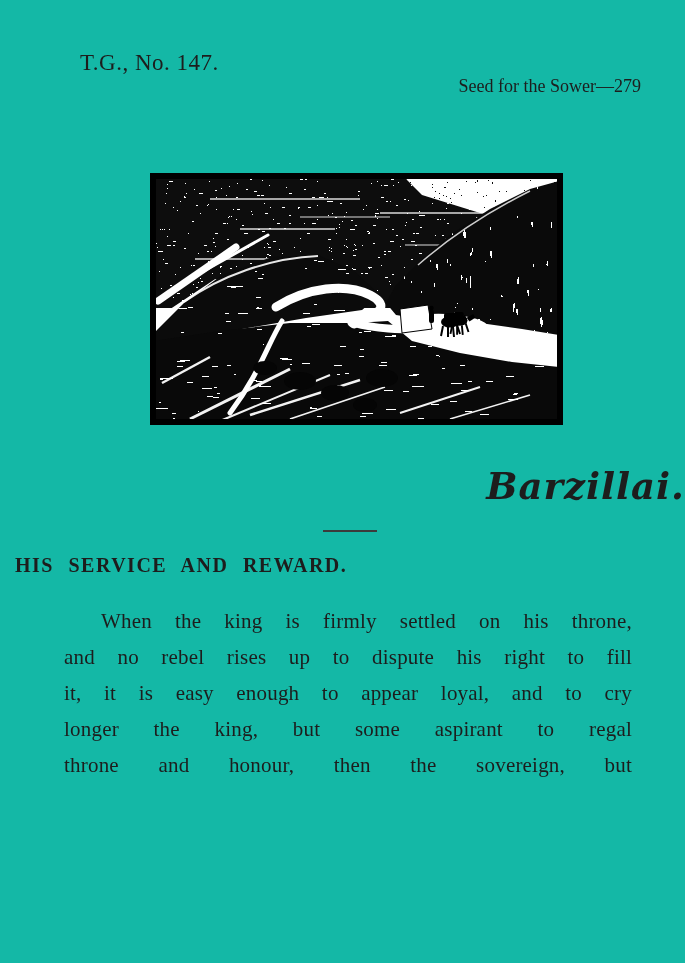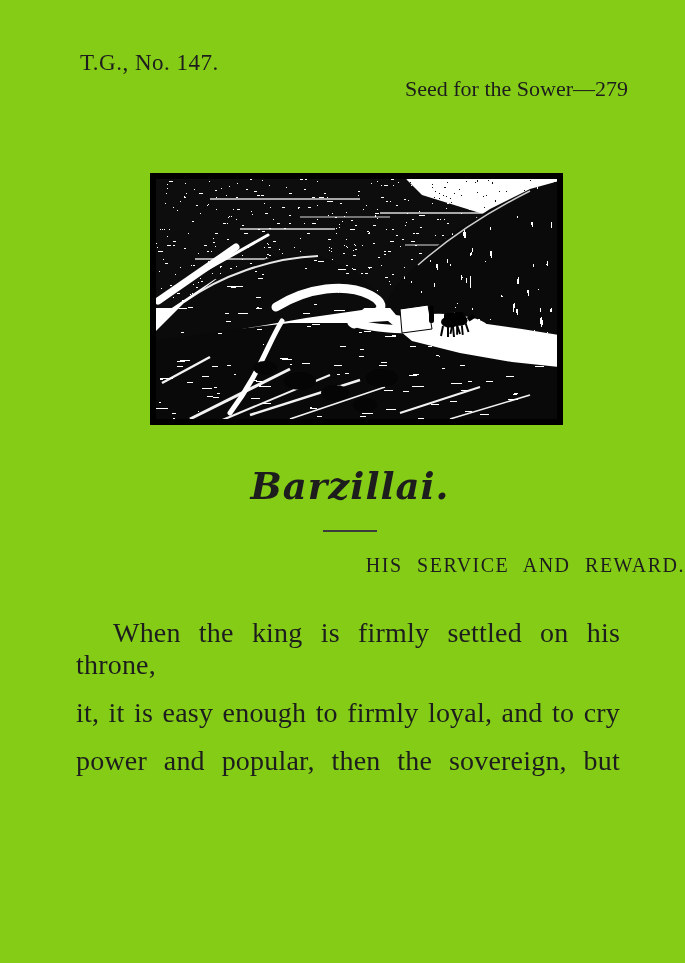--- a/index.html
+++ b/index.html
@@ -1,52 +1,52 @@
 <!DOCTYPE html>
 <html><head>
 <meta charset="utf-8">
 <style>
   html, body { margin: 0; padding: 0; background: #ffffff; }
   .page {
     position: relative;
     width: 685px;
     height: 963px;
-    background: #84cc16;
+    background: #14b8a6;
     color: #1d1d1d;
     font-family: "Liberation Serif", serif;
     overflow: hidden;
   }
   .hdr-left {
     position: absolute;
     left: 80px;
     top: 50px;
     font-size: 23px;
     letter-spacing: 0.5px;
   }
   .hdr-right {
     position: absolute;
-    right: 57px;
+    right: 44px;
     top: 76px;
-    font-size: 22px;
+    font-size: 18px;
   }
   .engraving {
     position: absolute;
     left: 150px;
     top: 173px;
     width: 413px;
     height: 252px;
   }
   .engraving svg { display: block; }
   .title {
     position: absolute;
     left: 15px;
     top: 468px;
     width: 670px;
     margin: 0;
-    text-align: center;
+    text-align: right;
     font-family: "DejaVu Serif", serif;
     font-weight: bold;
     font-style: italic;
     font-size: 37px;
     letter-spacing: 1px;
     line-height: 1;
   }
   .rule {
     position: absolute;
     left: 323px;
@@ -54,35 +54,35 @@
     width: 54px;
     height: 2px;
     background: #3c3c3c;
   }
   .subtitle {
     position: absolute;
     left: 15px;
     top: 554px;
     width: 670px;
     margin: 0;
-    text-align: right;
-    font-weight: normal;
+    text-align: left;
+    font-weight: bold;
     font-size: 20px;
     letter-spacing: 1.5px;
     word-spacing: 8px;
   }
   .body-text {
     position: absolute;
     left: 60px;
     top: 601px;
     width: 576px;
   }
   .bl {
-    margin: 16px;
-    font-size: 28px;
+    margin: 4px;
+    font-size: 21px;
     line-height: 32px;
     text-align: justify;
     text-align-last: justify;
     letter-spacing: 0.2px;
   }
   .bl.indent { text-indent: 37px; }
 </style>
 </head>
 <body>
 
@@ -226,17 +226,19 @@
   </div>
 
   <h1 class="title">Barzillai.</h1>
 
   <div class="rule"></div>
 
   <h2 class="subtitle">HIS SERVICE AND REWARD.</h2>
 
   <div class="body-text">
     <p class="bl indent">When the king is firmly settled on his throne,</p>
-    <p class="bl">it, it is easy enough to firmly loyal, and to cry</p>
-    <p class="bl">power and popular, then the sovereign, but</p>
+    <p class="bl">and no rebel rises up to dispute his right to fill</p>
+    <p class="bl">it, it is easy enough to appear loyal, and to cry</p>
+    <p class="bl">longer the king, but some aspirant to regal</p>
+    <p class="bl">throne and honour, then the sovereign, but</p>
   </div>
 
 </div>
 
 </body></html>

